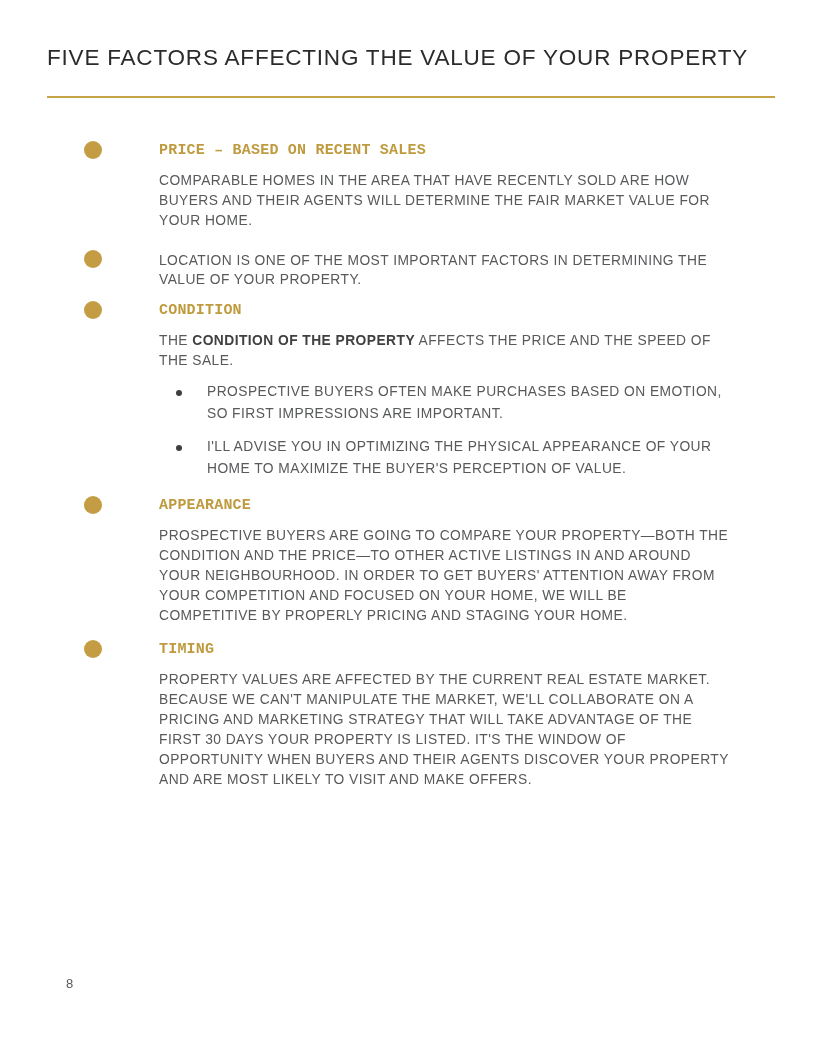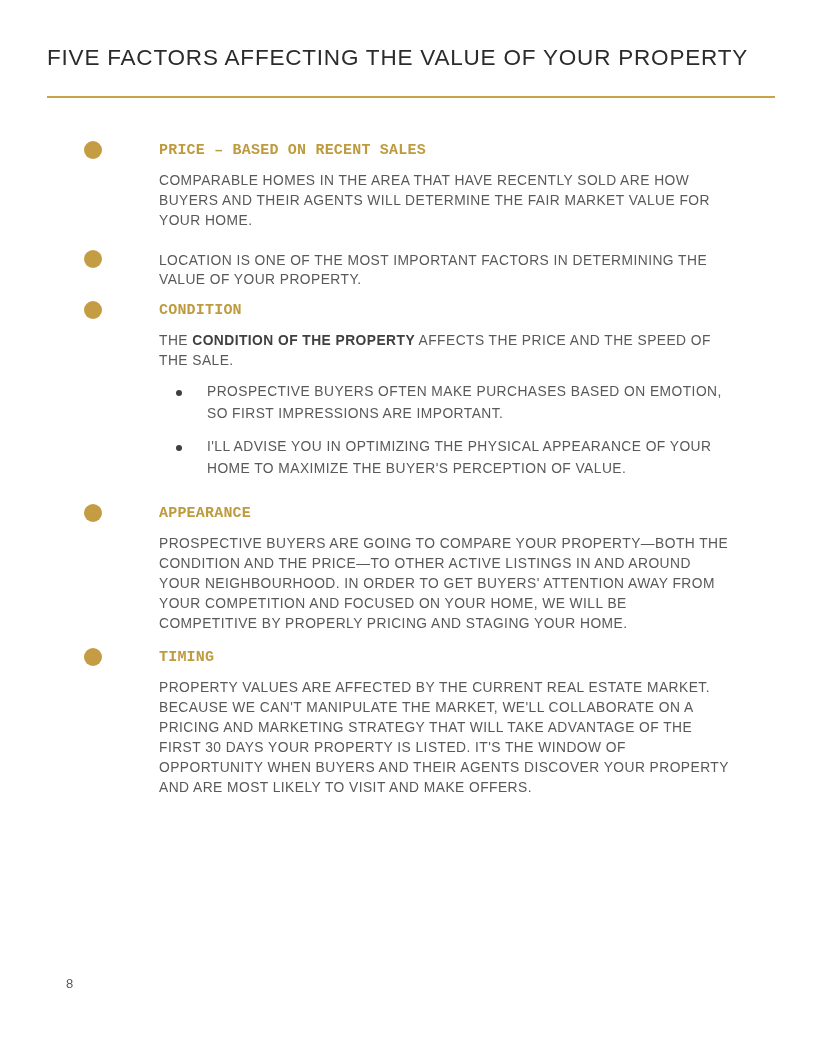--- a/index.html
+++ b/index.html
@@ -72,21 +72,21 @@
   li.bullet-item:last-child{margin-bottom:0;}
   li.bullet-item::before{
     content:"";
     position:absolute;left:17px;top:9px;
     width:6px;height:6px;border-radius:50%;
     background:#3F3F41;
   }
   .sections section:nth-child(1){margin-bottom:20px;}
   .sections section:nth-child(2){margin-bottom:13px;}
   .sections section:nth-child(2) p.para{line-height:19px;}
-  .sections section:nth-child(3){margin-bottom:25px;}
+  .sections section:nth-child(3){margin-bottom:17px;}
   .sections section:nth-child(4){margin-bottom:15px;}
   .page-number{
     position:absolute;left:66px;top:976px;
     font-size:13px;letter-spacing:0.3px;
     color:var(--body-color);
   }
 </style>
 </head>
 <body>
 

